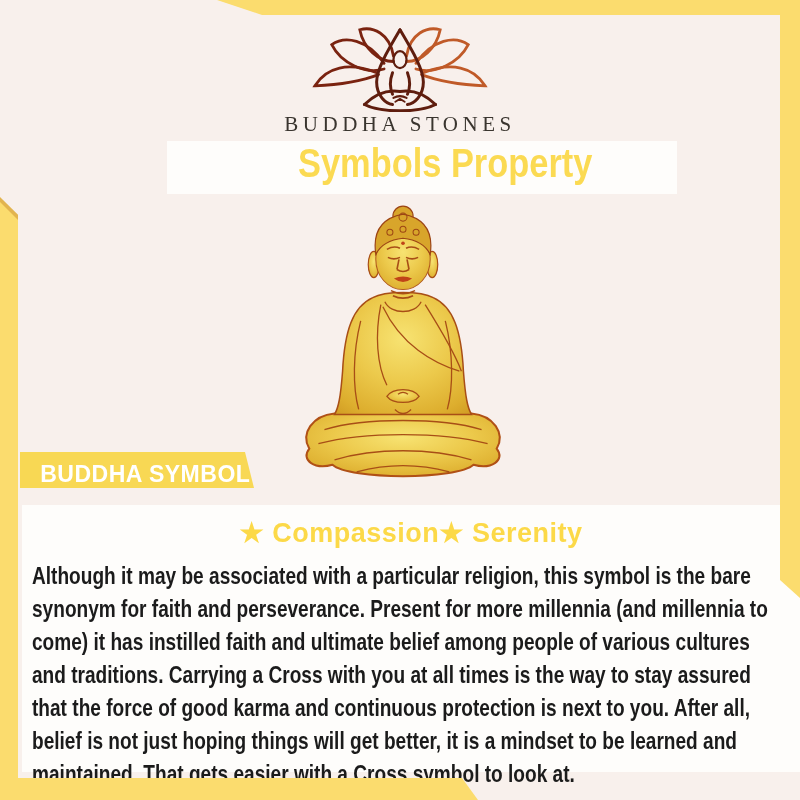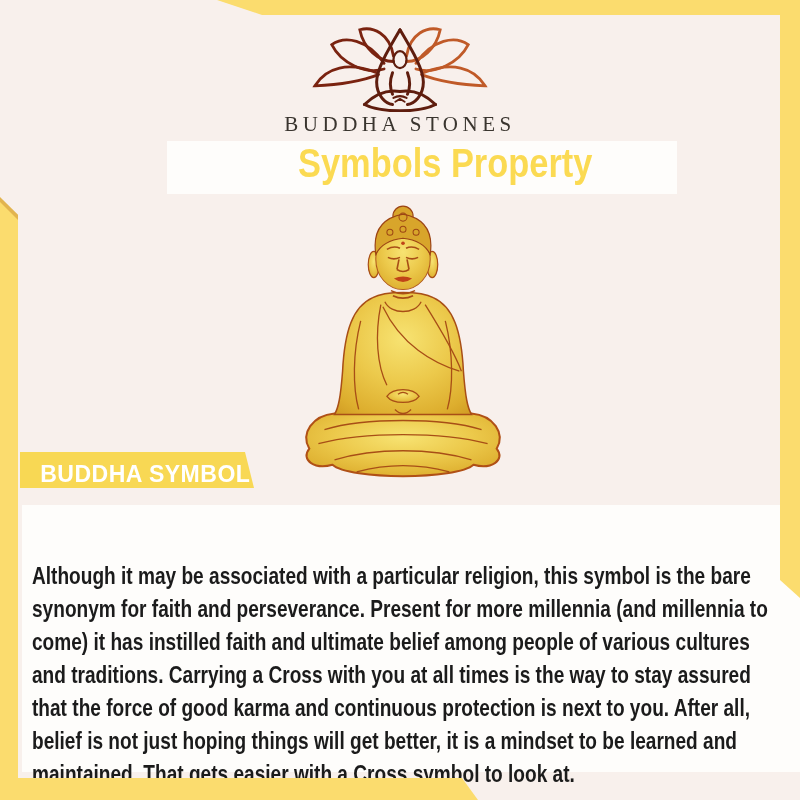--- a/index.html
+++ b/index.html
@@ -160,14 +160,15 @@
 
   <path d="M92,193 C98,184 118,184 124,193 C118,201 98,201 92,193 Z" fill="url(#goldG)" stroke="#a84e16" stroke-width="1.3"></path>
   <path d="M103,191 Q108,187 113,191" fill="none" stroke="#a84e16" stroke-width="1.2"></path>
 </svg>
 
 <div class="abs label-ribbon">
   <span>BUDDHA SYMBOL</span>
 </div>
 
 <div class="abs content-panel">
+  <div class="content-heading">★ Compassion★ Serenity</div>
   <div class="content-paragraph">Although it may be associated with a particular religion, this symbol is the bare synonym for faith and perseverance. Present for more millennia (and millennia to come) it has instilled faith and ultimate belief among people of various cultures and traditions. Carrying a Cross with you at all times is the way to stay assured that the force of good karma and continuous protection is next to you. After all, belief is not just hoping things will get better, it is a mindset to be learned and maintained. That gets easier with a Cross symbol to look at.</div>
 </div>
 
 </body></html>

